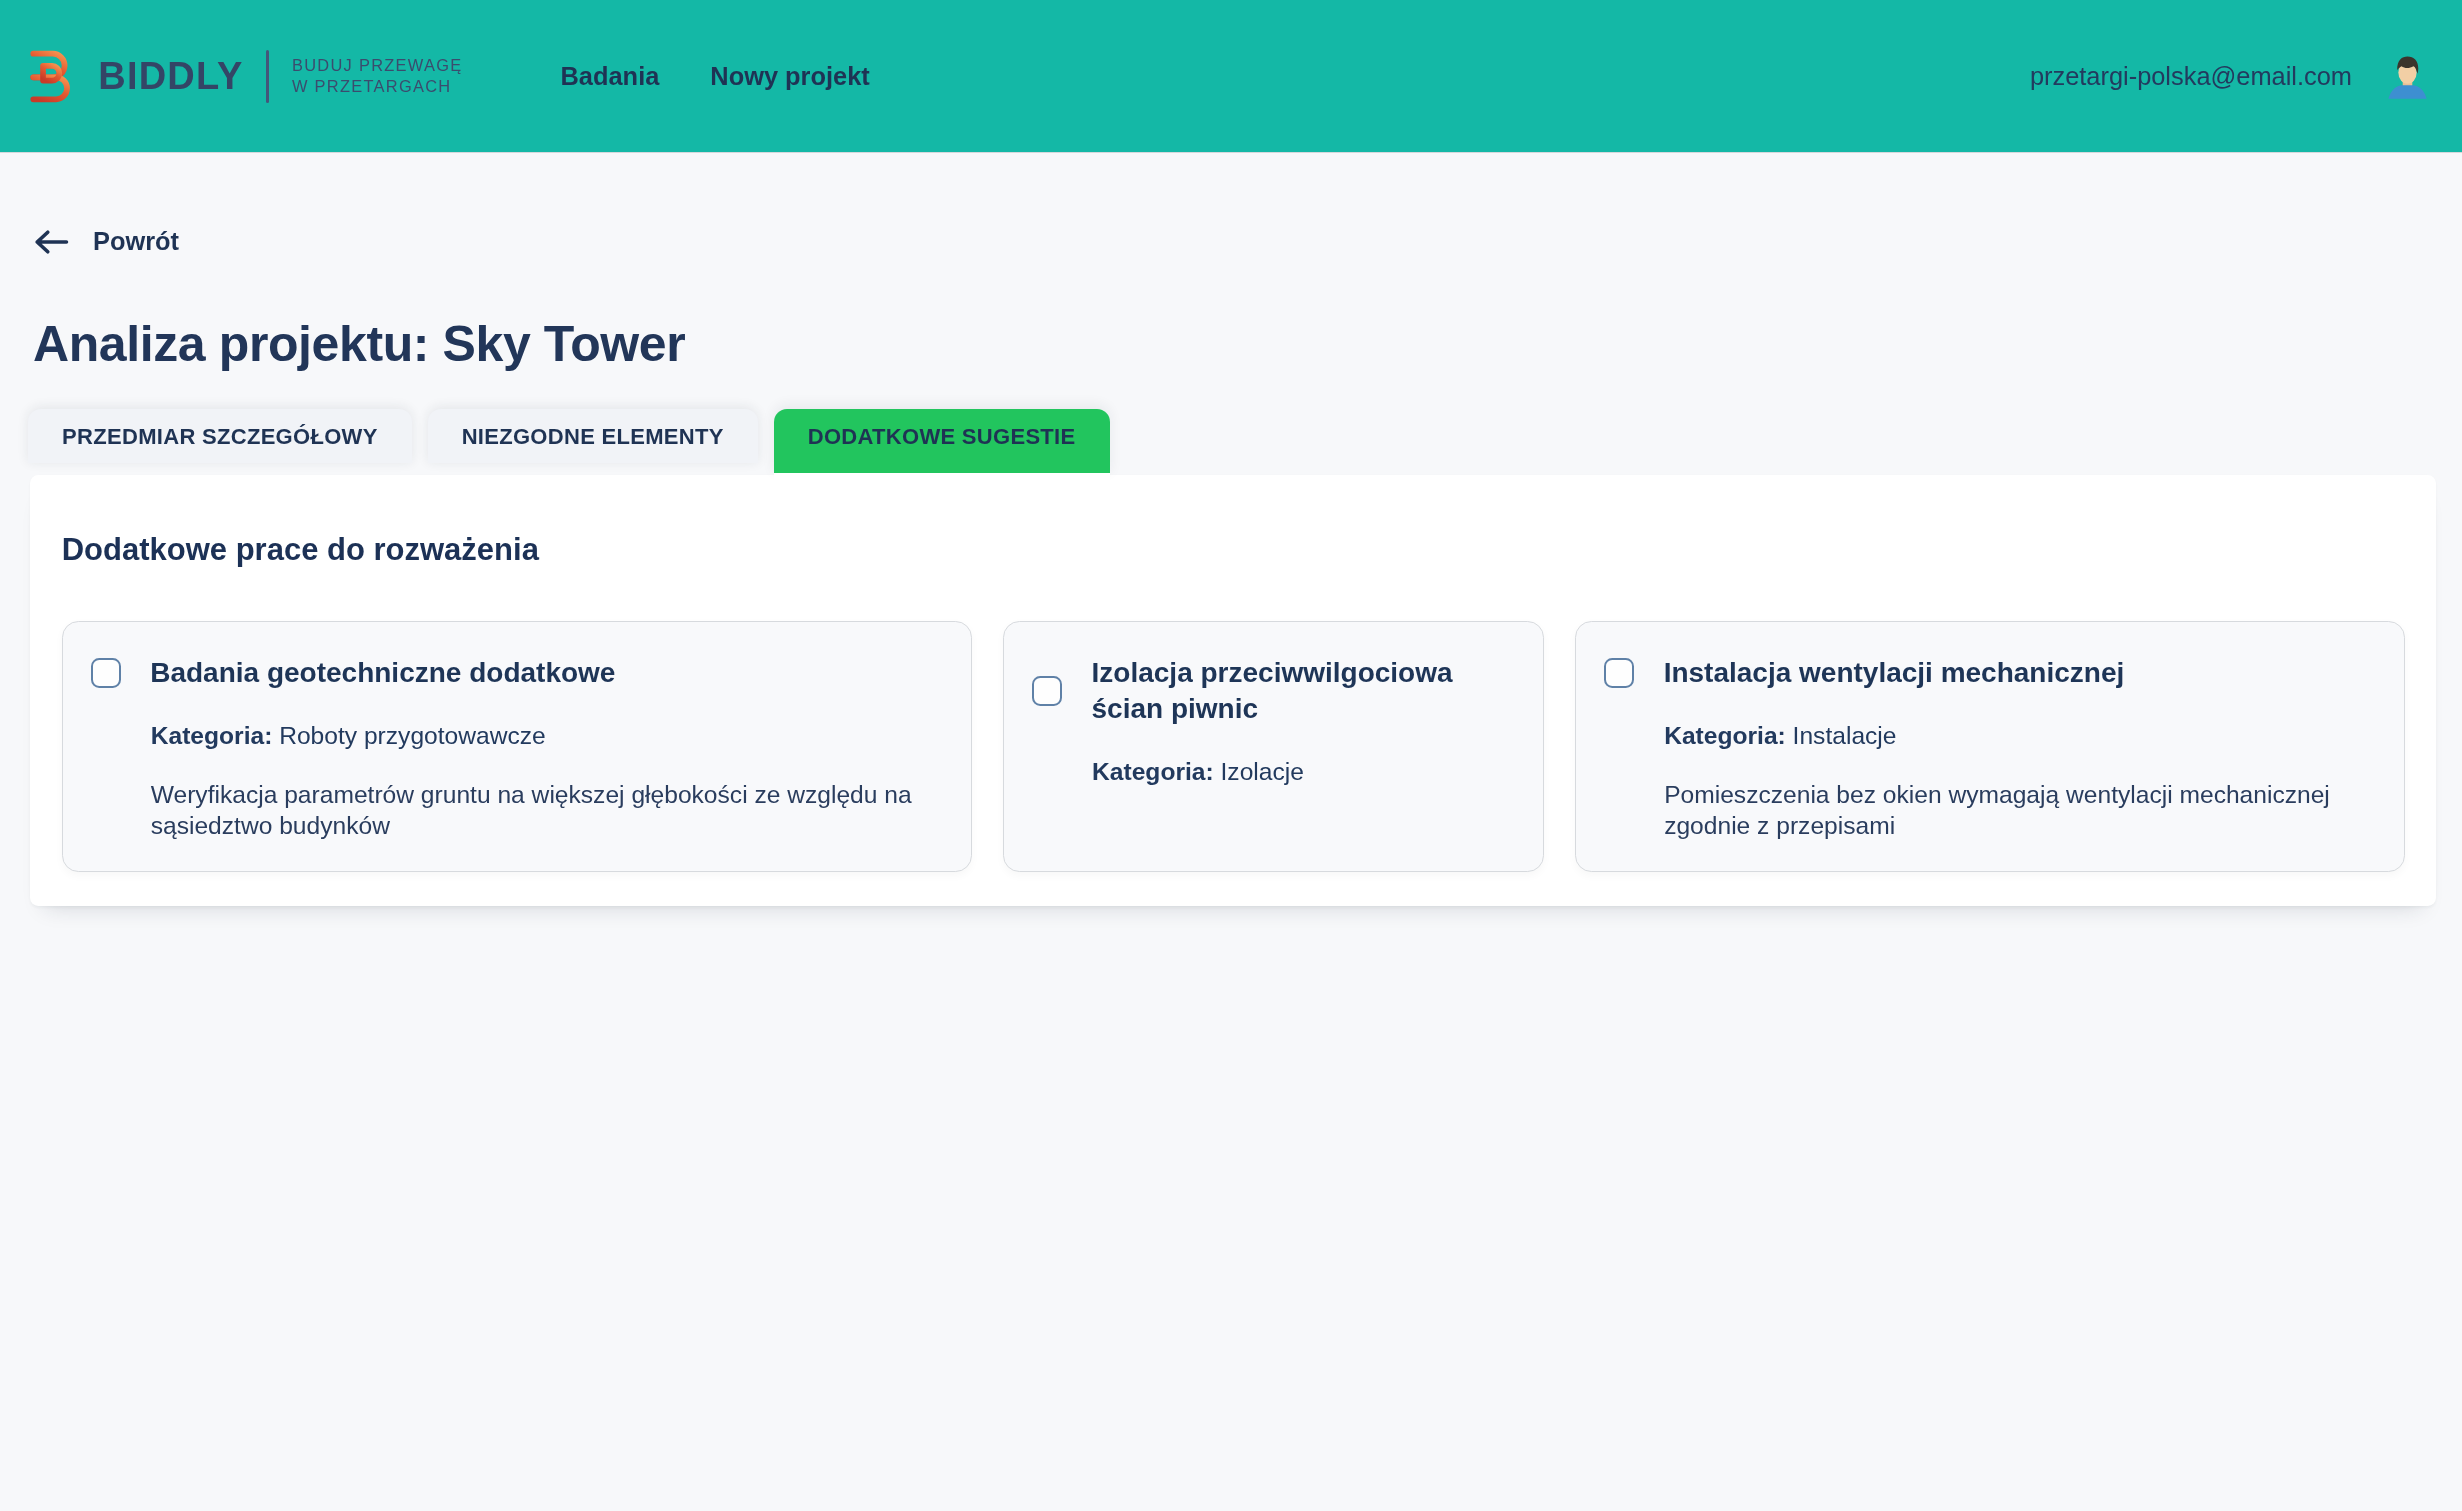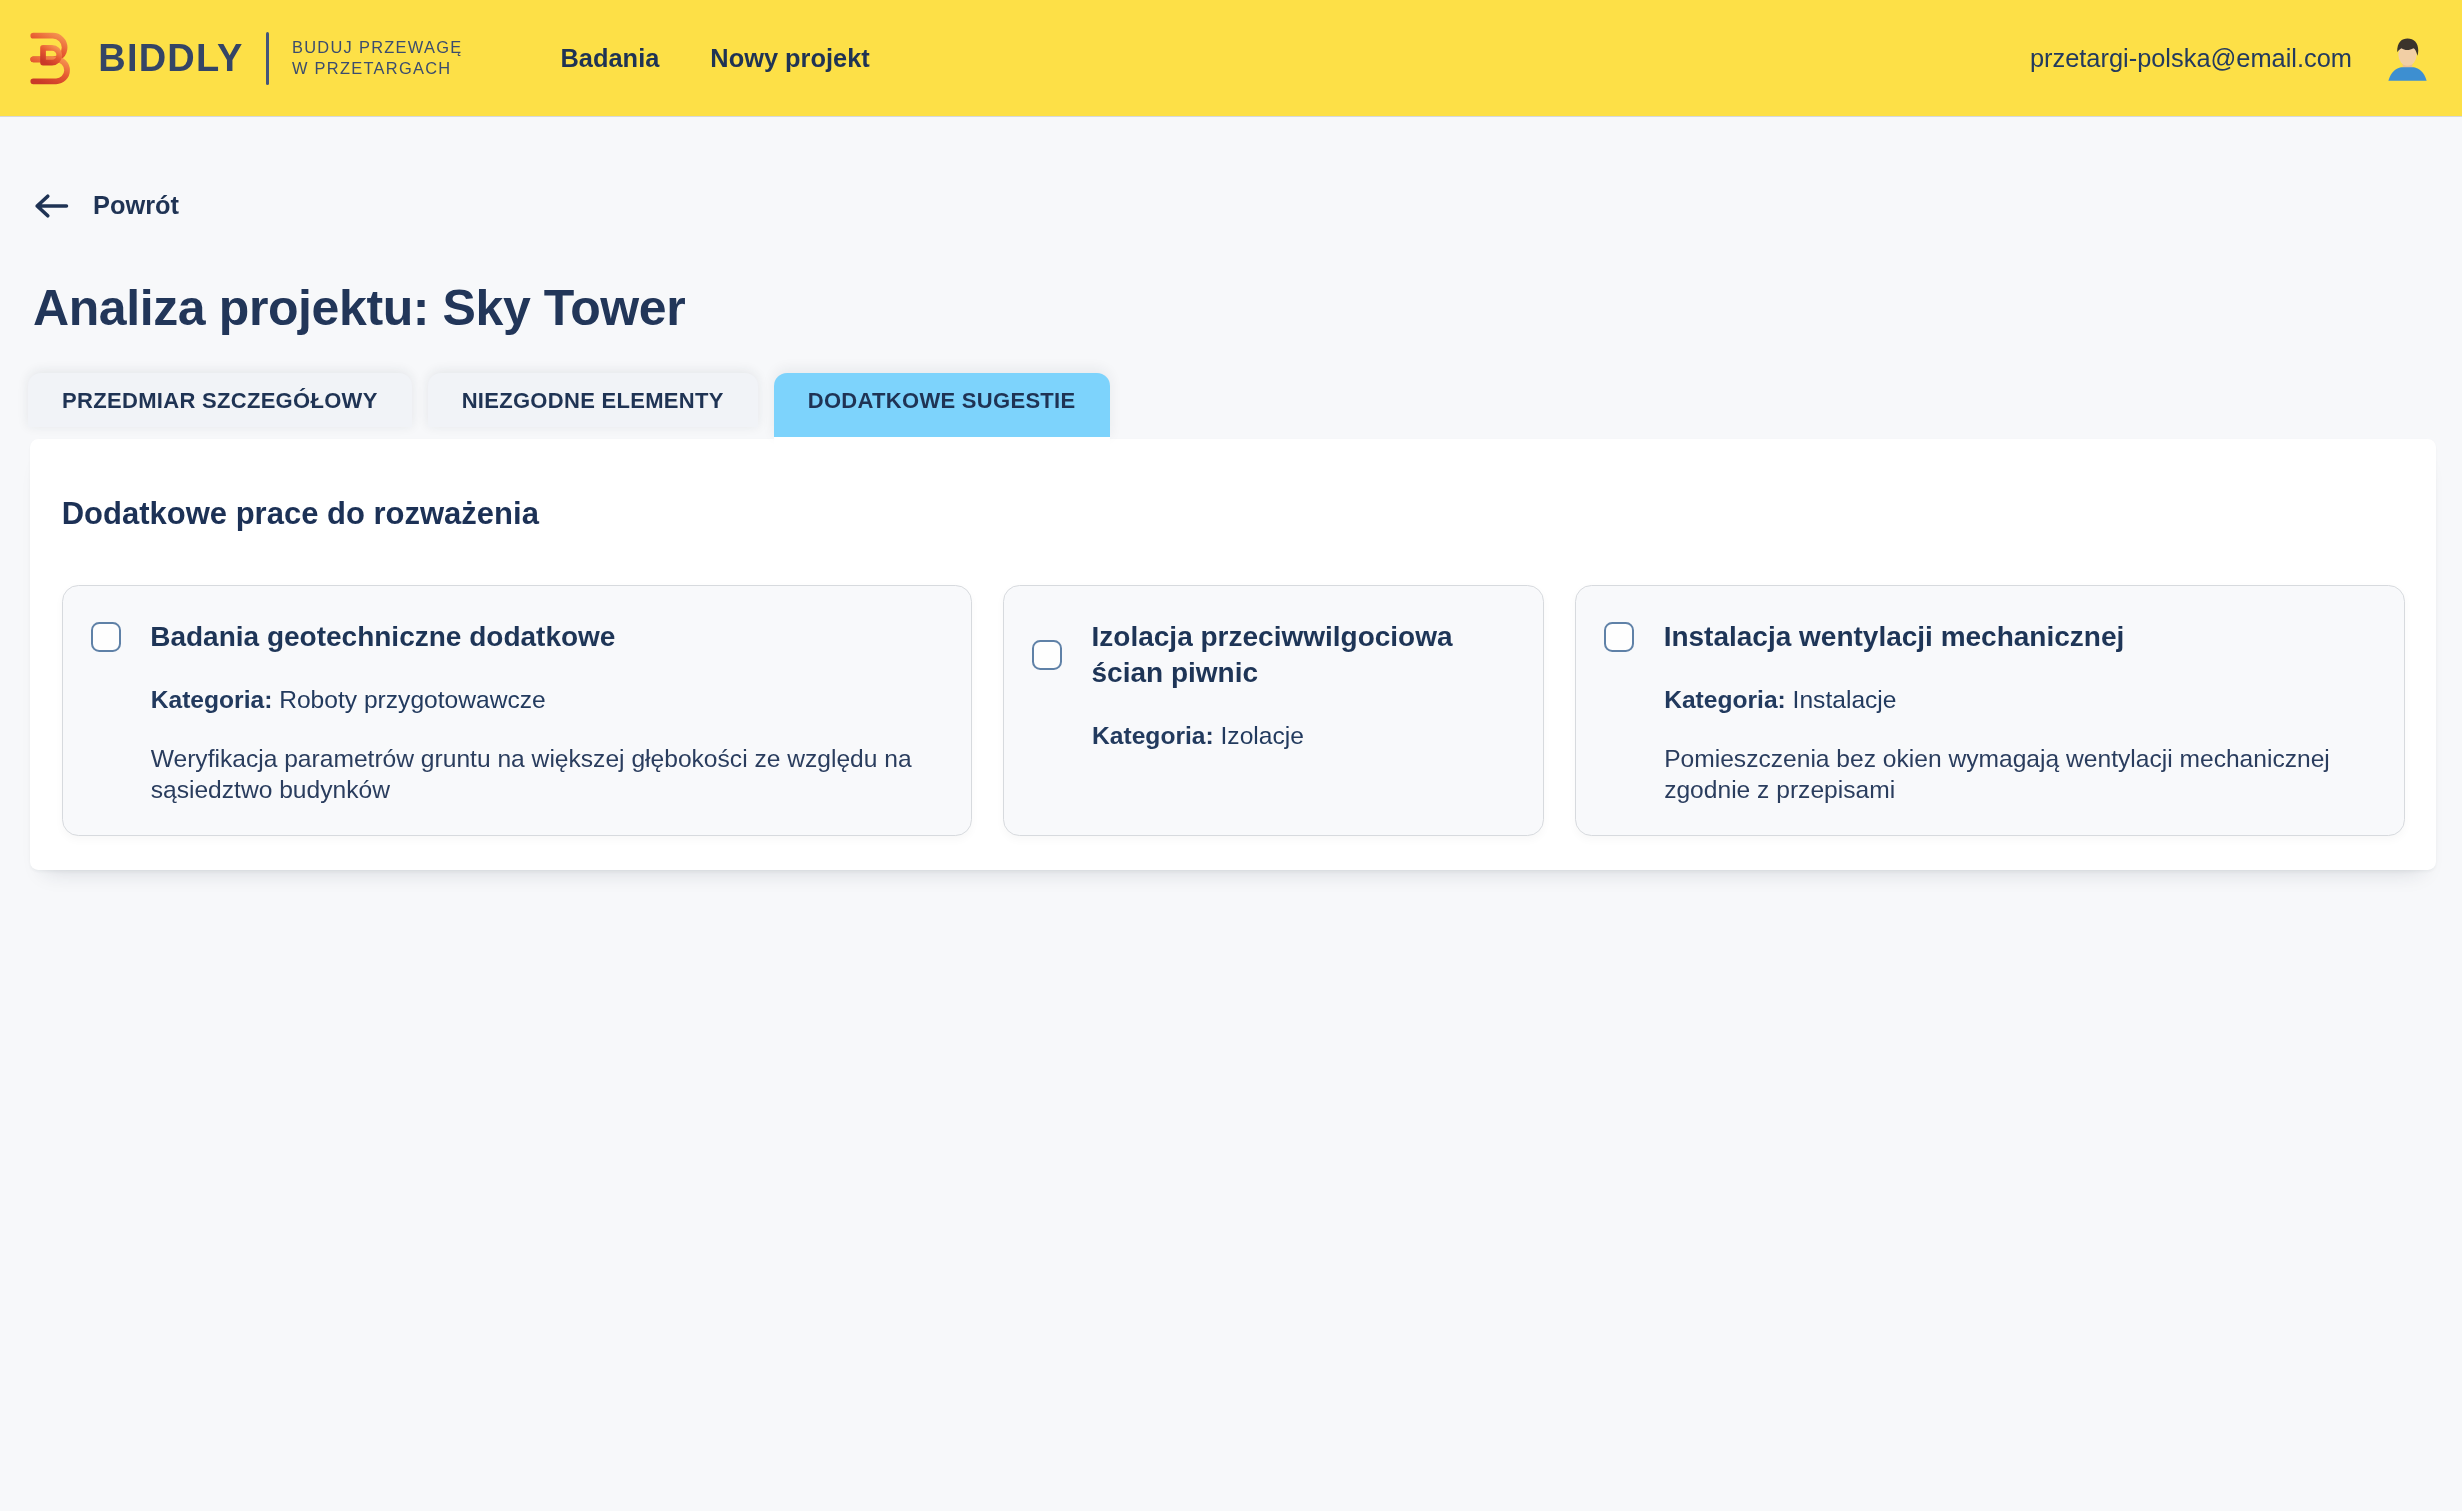--- a/index.html
+++ b/index.html
@@ -7,22 +7,22 @@
   body {
     width: 2462px; height: 1512px;
     background: #f7f8fa;
     font-family: "Liberation Sans", sans-serif;
     color: #1f3354;
   }
 
   
   header {
     display: flex; align-items: center;
-    height: 117px; padding: 0 29.5px 0 24.6px;
-    background: #fde047;
+    height: 153px; padding: 0 29.5px 0 24.6px;
+    background: #14b8a6;
     border-bottom: 1.6px solid #d6d8dc;
   }
   .logo { display: flex; align-items: center; cursor: pointer; }
   .logo-icon { width: 54px; height: 57px; }
   .brand { font-size: 38px; font-weight: 800; letter-spacing: 1.2px; color: #344566; margin-left: 19.7px; }
   .logo-sep { width: 2.5px; height: 53px; background: #44567a; margin: 0 23px; border-radius: 1.6px; }
   .tagline { display: flex; flex-direction: column; font-size: 16.4px; line-height: 21.3px;
              letter-spacing: 1.3px; color: #3b4c6e; font-weight: 500; }
 
   nav { display: flex; gap: 51px; margin-left: 98px; }
@@ -43,21 +43,21 @@
   
   .tabs { display: flex; gap: 16px; align-items: flex-start;
           height: 66px; margin: 36px 0 0 -4.9px; position: relative; z-index: 1; }
   .tab {
     height: 54px; line-height: 56px; padding: 0 34px;
     font-size: 22px; font-weight: 700; letter-spacing: 0.3px; color: #1f3354;
     background: #f1f3f7; border-radius: 13px 13px 0 0;
     box-shadow: 0 -1.6px 11.5px rgba(30,41,59,0.09);
     cursor: pointer; position: relative; white-space: nowrap;
   }
-  .tab.active { background: #7dd3fc; height: 66px; box-shadow: 0 -3.3px 13px rgba(30,41,59,0.07); }
+  .tab.active { background: #22c55e; height: 66px; box-shadow: 0 -3.3px 13px rgba(30,41,59,0.07); }
   .tab.active::after { content: ""; position: absolute; left: 0; right: 0; bottom: -11.5px; height: 13px; background: #fff; }
 
   
   .panel {
     position: relative; background: #ffffff; border-radius: 8.2px;
     margin: 0 -6.6px 0 -3.3px;
     padding: 57px 31px 34px 32px;
     box-shadow: 0 14.8px 21.3px -14.8px rgba(30,41,59,0.18), 0 1.6px 2.5px rgba(30,41,59,0.04);
   }
   h2 { margin: 0 0 53px 0; font-size: 31px; font-weight: 700; color: #1c3156; }

